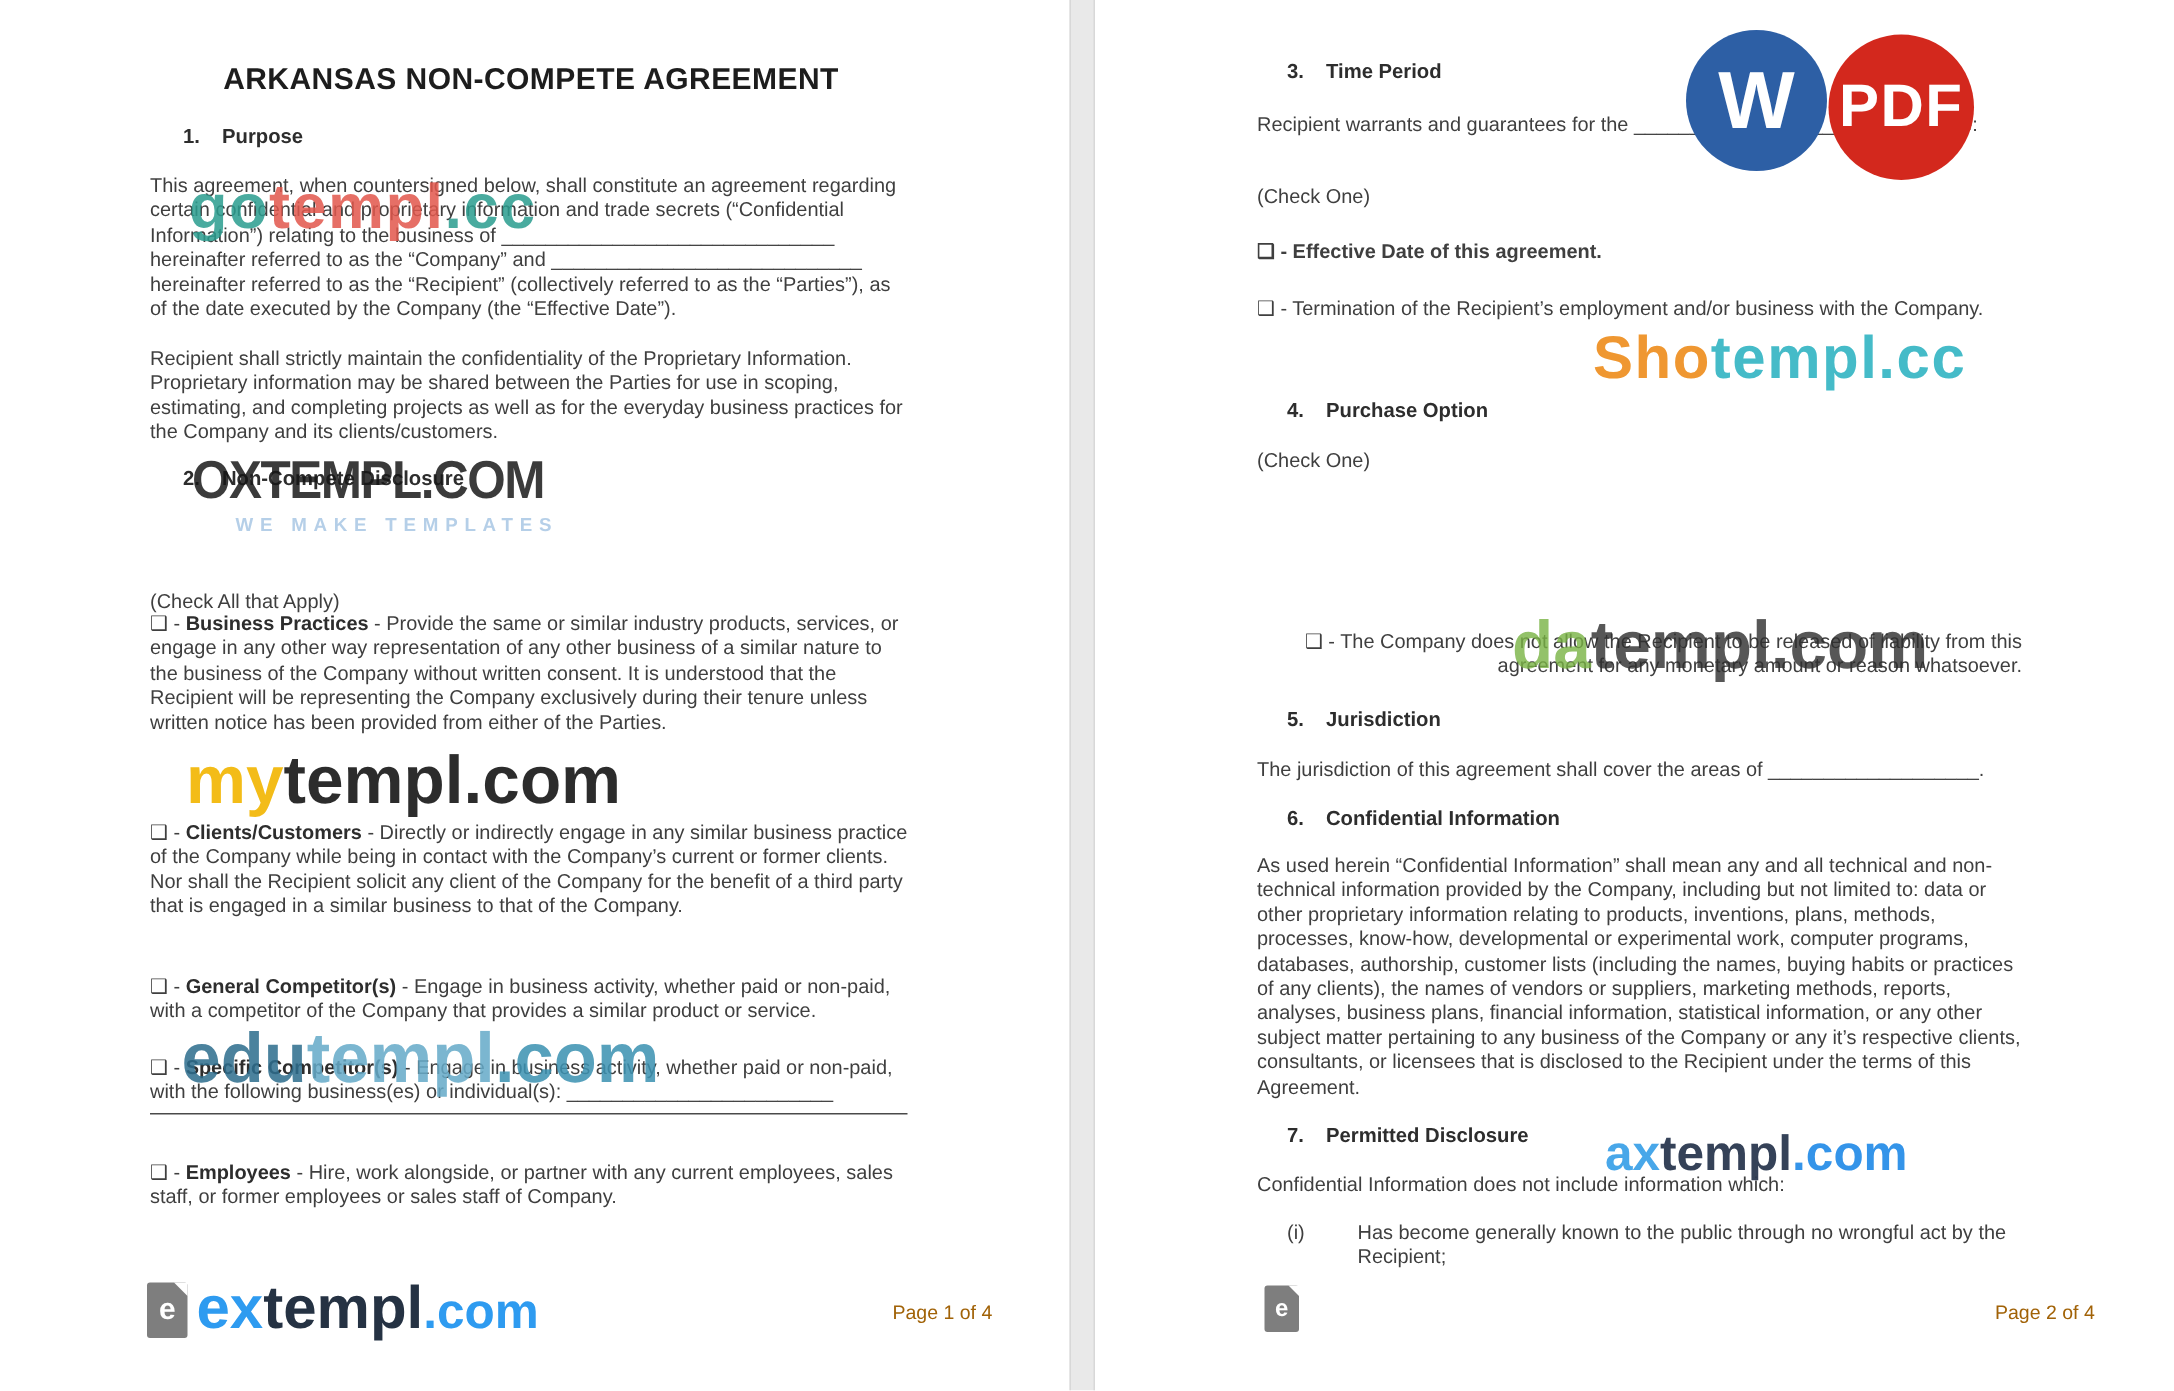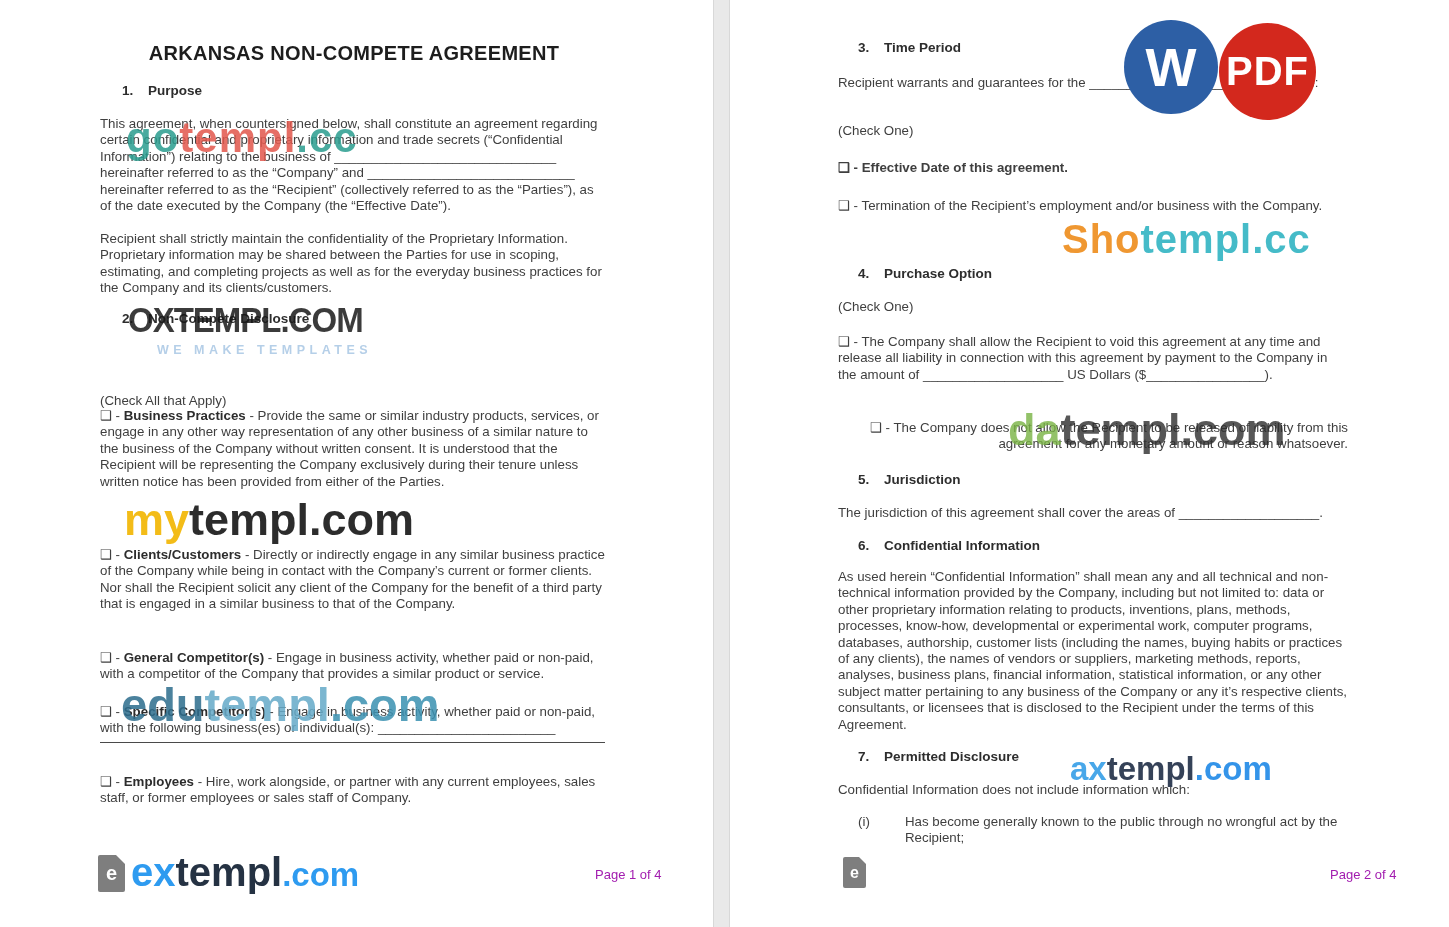--- a/index.html
+++ b/index.html
@@ -37,21 +37,21 @@
   #pdf-icon{left:489px;top:23px;width:97px;height:97px;font-size:40px;letter-spacing:1px;}
   
   .footer-logo{display:flex;align-items:flex-end;gap:6px;}
   .doc-icon{position:relative;background:#7e7e7e;border-radius:2px;display:flex;align-items:center;justify-content:center;color:#fff;font-weight:bold;}
   .doc-icon .fold{position:absolute;top:0;right:0;width:0;height:0;border-left:9px solid transparent;border-top:9px solid #ffffff;}
   .doc-icon-lg{width:27px;height:37px;font-size:20px;}
   .doc-icon-sm{width:23px;height:31px;font-size:16px;}
   .doc-icon-sm .fold{border-left-width:7px;border-top-width:7px;}
   .logo-text{font-weight:bold;font-size:40px;line-height:1;white-space:nowrap;}
   .logo-text .dotcom{font-size:33px;}
-  .page-num{font-size:13px;color:#a21caf;text-align:right;}
+  .page-num{font-size:13px;color:#a16207;text-align:right;}
 </style>
 </head>
 <body>
 
 <div class="page" id="page-left">
 
   <div class="abs doc-title" style="left:100px;top:42px;width:508px;">ARKANSAS NON-COMPETE AGREEMENT</div>
 
   <div class="abs heading" style="left:122px;top:83px">
     <span class="hnum">1.</span><span>Purpose</span>
@@ -132,21 +132,20 @@
   <div class="abs body-text" style="left:108px;top:160px;width:510px;font-weight:bold;">❑ - Effective Date of this agreement.</div>
 
   <div class="abs body-text" style="left:108px;top:198px;width:510px;">❑ - Termination of the Recipient’s employment and/or business with the Company.</div>
 
   <div class="abs heading" style="left:128px;top:266px">
     <span class="hnum">4.</span><span>Purchase Option</span>
   </div>
 
   <div class="abs body-text" style="left:108px;top:299px;">(Check One)</div>
 
-  <div class="abs body-text" style="left:108px;top:334px;width:510px;">❑ - The Company shall allow the Recipient to void this agreement at any time and release all liability in connection with this agreement by payment to the Company in the amount of ___________________ US Dollars ($________________).</div>
 
   <div class="abs body-text" style="left:108px;top:420px;width:510px;text-align:right;">❑ - The Company does not allow the Recipient to be released of liability from this agreement for any monetary amount or reason whatsoever.</div>
 
   <div class="abs heading" style="left:128px;top:472px">
     <span class="hnum">5.</span><span>Jurisdiction</span>
   </div>
 
   <div class="abs body-text" style="left:108px;top:505px;width:515px;">The jurisdiction of this agreement shall cover the areas of ___________________.</div>
 
   <div class="abs heading" style="left:128px;top:538px">

